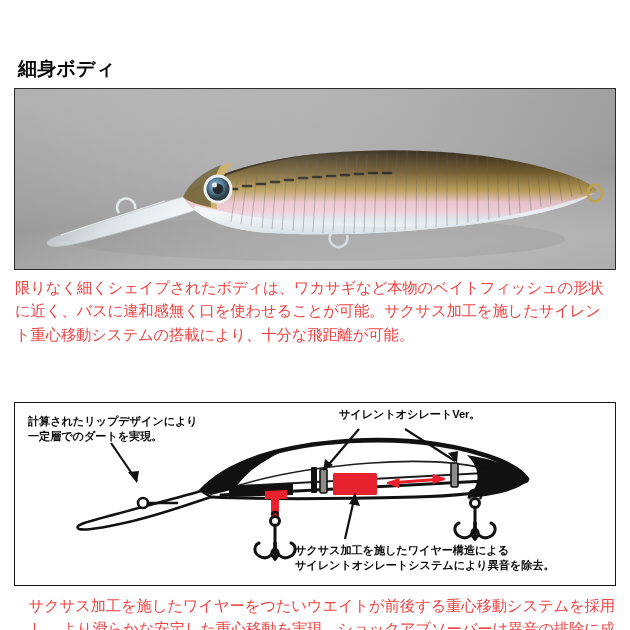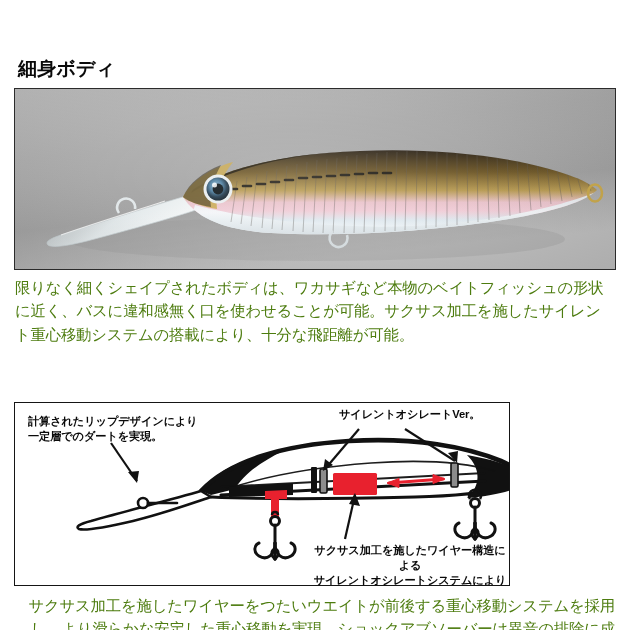--- a/index.html
+++ b/index.html
@@ -33,53 +33,53 @@
   }
   .photo-vignette {
     position: absolute; inset: 0;
     background: radial-gradient(ellipse 78% 90% at 46% 46%, rgba(255,255,255,0.16) 0%, rgba(255,255,255,0.04) 42%, rgba(0,0,0,0.10) 100%);
   }
   .lure-photo { position:absolute; left:0; top:0; width:602px; height:182px; }
 
   
   .paragraph {
     position: absolute;
-    color: #4d7c0f;
+    color: #ef4444;
     font-size: 15.4px;
     line-height: 1.52;
     letter-spacing: -0.2px;
     width: 600px;
     left: 15px;
   }
   #paragraph-1 { top: 236px; }
   #paragraph-2 { top: 554px; text-align: right; }
 
   
   .diagram-panel {
     position: absolute;
     left: 14px; top: 362px;
-    width: 496px; height: 184px;
+    width: 602px; height: 184px;
     border: 1px solid #151515;
     background: #ffffff;
     overflow: hidden;
   }
   .diagram-svg { position:absolute; left:0; top:0; width:602px; height:184px; }
 
   .anno {
     position: absolute;
     font-weight: bold;
     font-size: 11.2px;
     line-height: 1.32;
     color: #0a0a0a;
     letter-spacing: -0.1px;
     white-space: pre-line;
   }
   #anno-lip  { left: 13px;  top: 11px; }
   #anno-shock{ left: 324px; top: 4px; }
-  #anno-wire { left: 296px; top: 140px; text-align: center; }
+  #anno-wire { left: 280px; top: 140px; }
 </style>
 </head>
 <body>
 
 <div class="page">
 
   <div class="heading" id="heading-1">細身ボディ</div>
 
   <div class="photo-panel">
     <svg class="lure-photo" viewBox="0 0 602 182" preserveAspectRatio="none">

